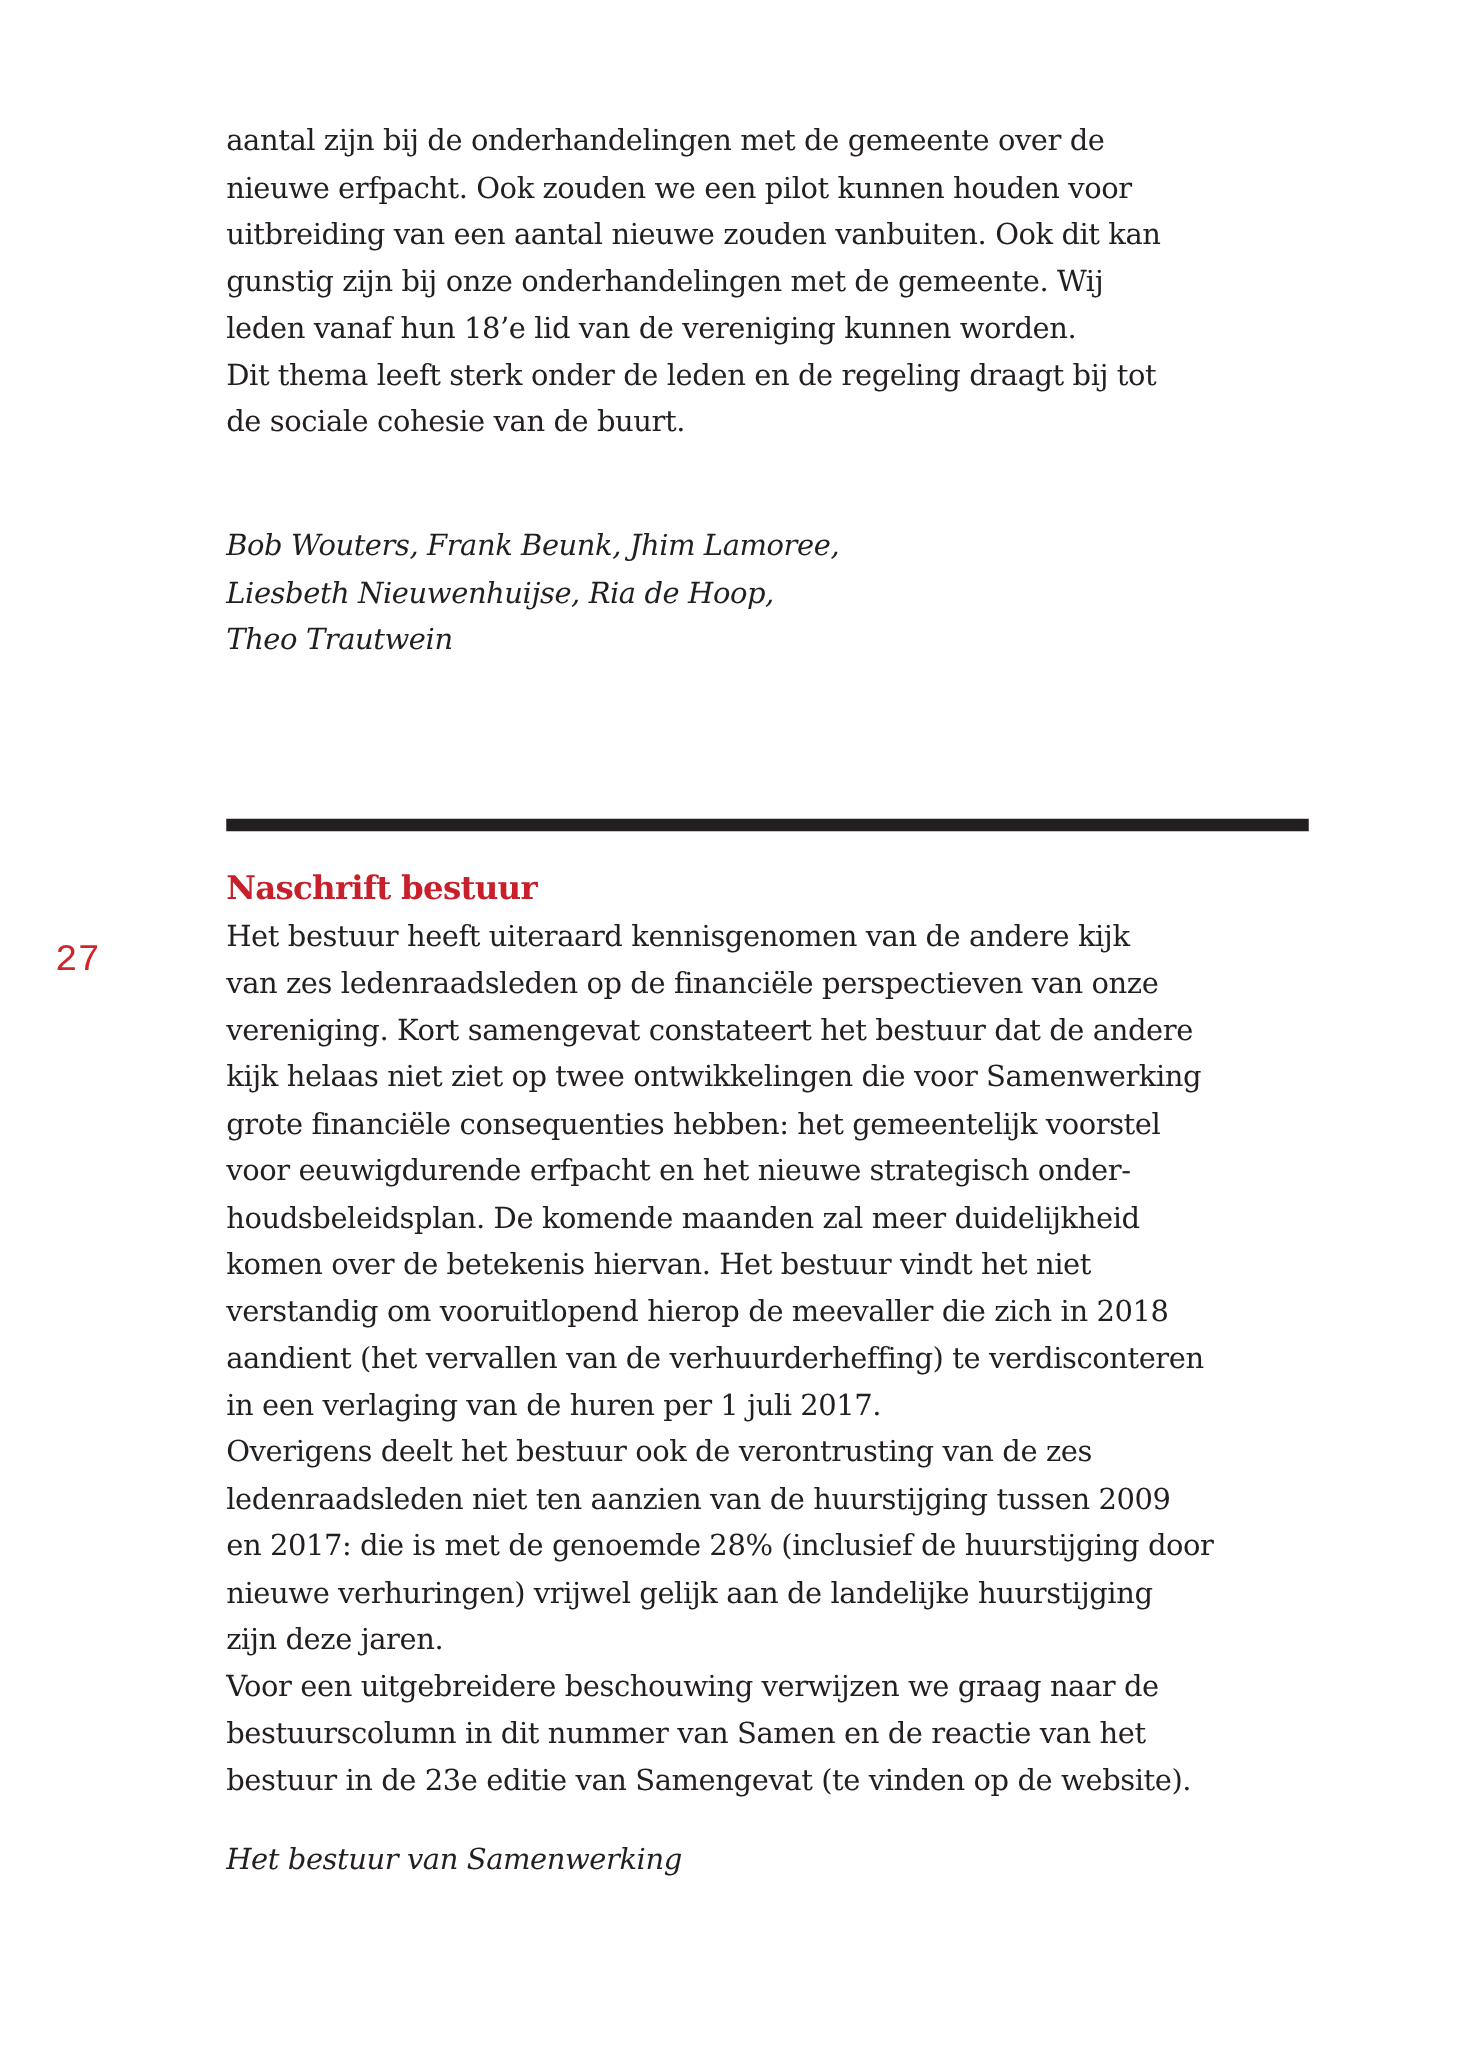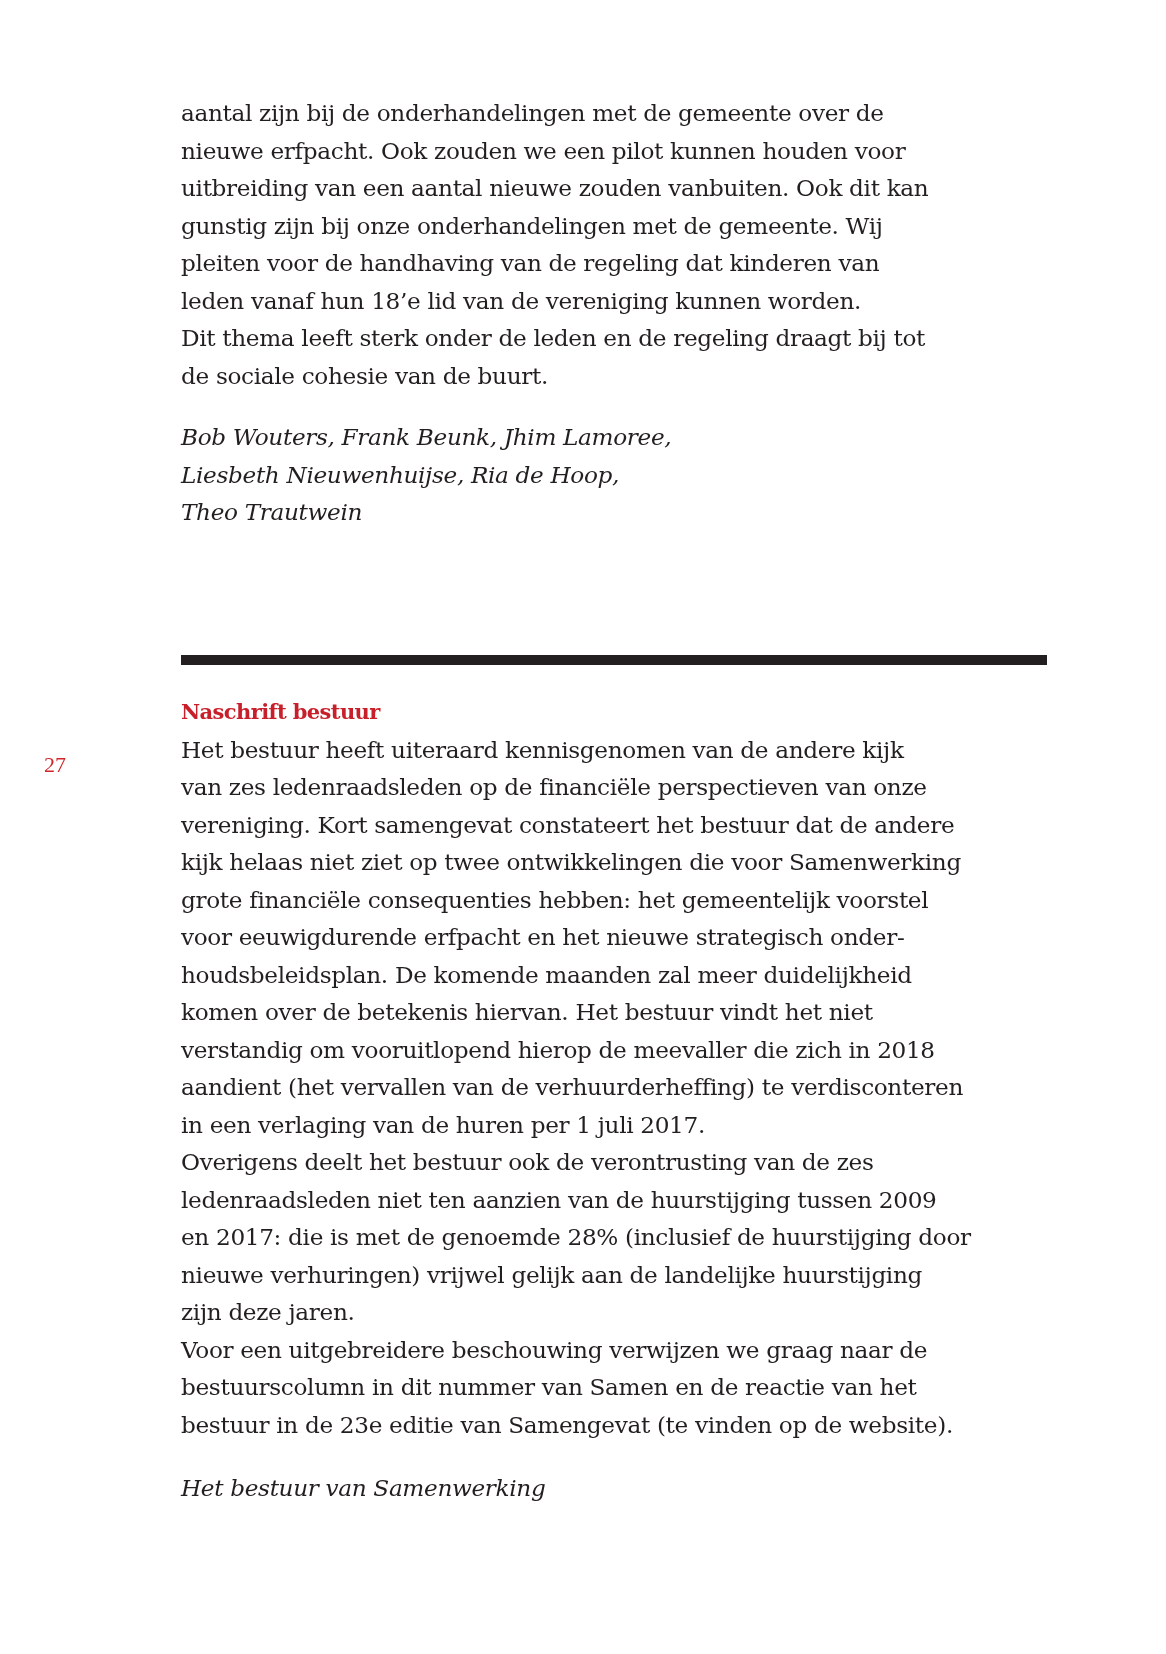--- a/index.html
+++ b/index.html
@@ -1,41 +1,40 @@
 <!DOCTYPE html>
 <html><head>
 <meta charset="utf-8">
 <style>
   html, body { margin: 0; padding: 0; background: #ffffff; }
   body { width: 1166px; height: 1654px; position: relative; overflow: hidden;
          font-family: "DejaVu Serif", "Liberation Serif", serif; color: #231f20; }
-  .page-number { position: absolute; left: 44px; top: 752px; font-size: 22px; color: #d0262b;
-                 font-family: Liberation Serif, serif; }
+  .page-number { position: absolute; left: 44px; top: 752px; font-size: 30px; color: #d0262b;
+                 font-family: Liberation Mono, monospace; }
   .col { position: absolute; left: 181px; width: 866px; }
   .body-text { font-size: 23.2px; line-height: 37.5px; letter-spacing: -0.35px; word-spacing: 0px; }
   .line { display: block; white-space: nowrap; }
   .sig { font-style: italic; }
   .rule { position: absolute; left: 181px; top: 655px; width: 866px; height: 10px; background: #231f20; }
-  .heading { color: #c8202a; font-weight: bold; font-size: 21px; line-height: 37.5px; letter-spacing: -0.6px; }
+  .heading { color: #c8202a; font-weight: bold; font-size: 26px; line-height: 37.5px; letter-spacing: -0.6px; }
   #block-top { top: 94px; }
   #sig-top { top: 418px; }
   #block-bottom { top: 693px; }
   #sig-bottom { top: 1469px; }
 </style>
 </head>
 <body>
 
 <div class="page-number">27</div>
 
 <section class="col body-text" id="block-top">
   <span class="line" style="display: block; width: max-content;">aantal zijn bij de onderhandelingen met de gemeente over de</span>
   <span class="line" style="display: block; width: max-content;">nieuwe erfpacht. Ook zouden we een pilot kunnen houden voor</span>
   <span class="line" style="display: block; width: max-content;">uitbreiding van een aantal nieuwe zouden vanbuiten. Ook dit kan</span>
   <span class="line" style="display: block; width: max-content;">gunstig zijn bij onze onderhandelingen met de gemeente. Wij</span>
-  <span class="line" style="display: block; width: max-content;">pleiten voor de handhaving van de regeling dat kinderen van</span>
   <span class="line" style="display: block; width: max-content;">leden vanaf hun 18’e lid van de vereniging kunnen worden.</span>
   <span class="line" style="display: block; width: max-content;">Dit thema leeft sterk onder de leden en de regeling draagt bij tot</span>
   <span class="line" style="display: block; width: max-content;">de sociale cohesie van de buurt.</span>
 </section>
 
 <section class="col body-text sig" id="sig-top">
   <span class="line" style="display: block; width: max-content;">Bob Wouters, Frank Beunk, Jhim Lamoree,</span>
   <span class="line" style="display: block; width: max-content;">Liesbeth Nieuwenhuijse, Ria de Hoop,</span>
   <span class="line" style="display: block; width: max-content;">Theo Trautwein</span>
 </section>

